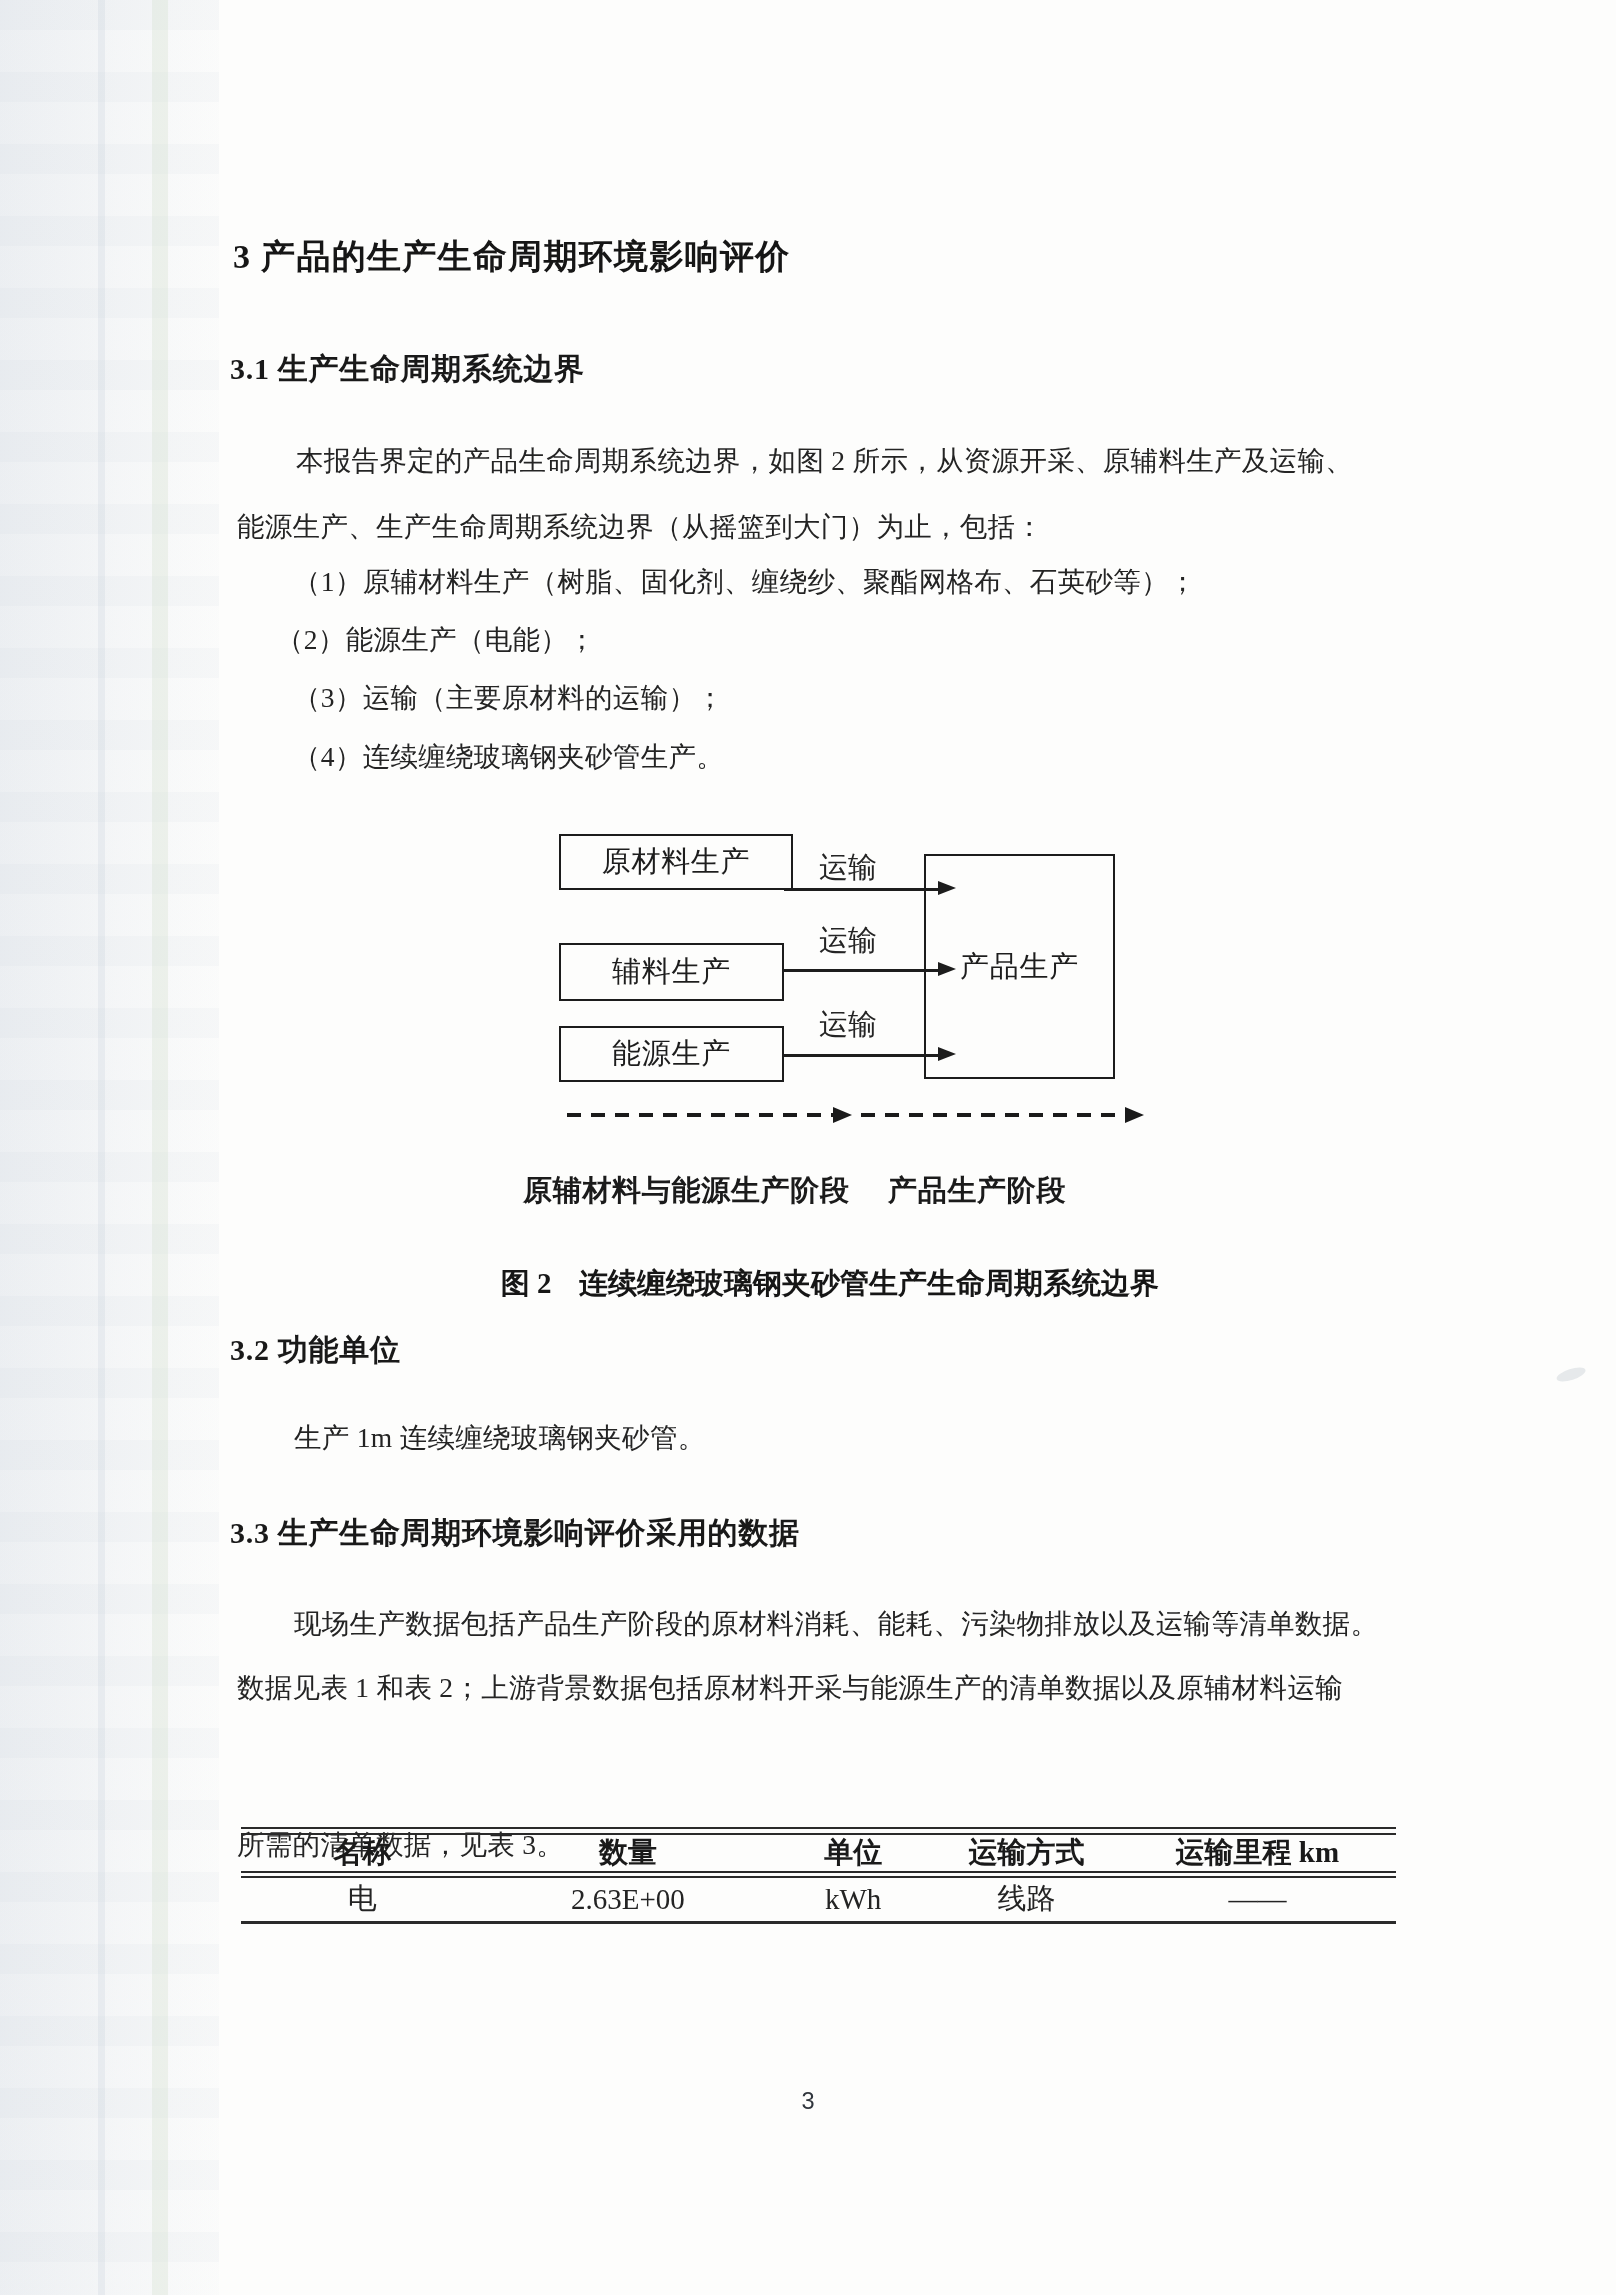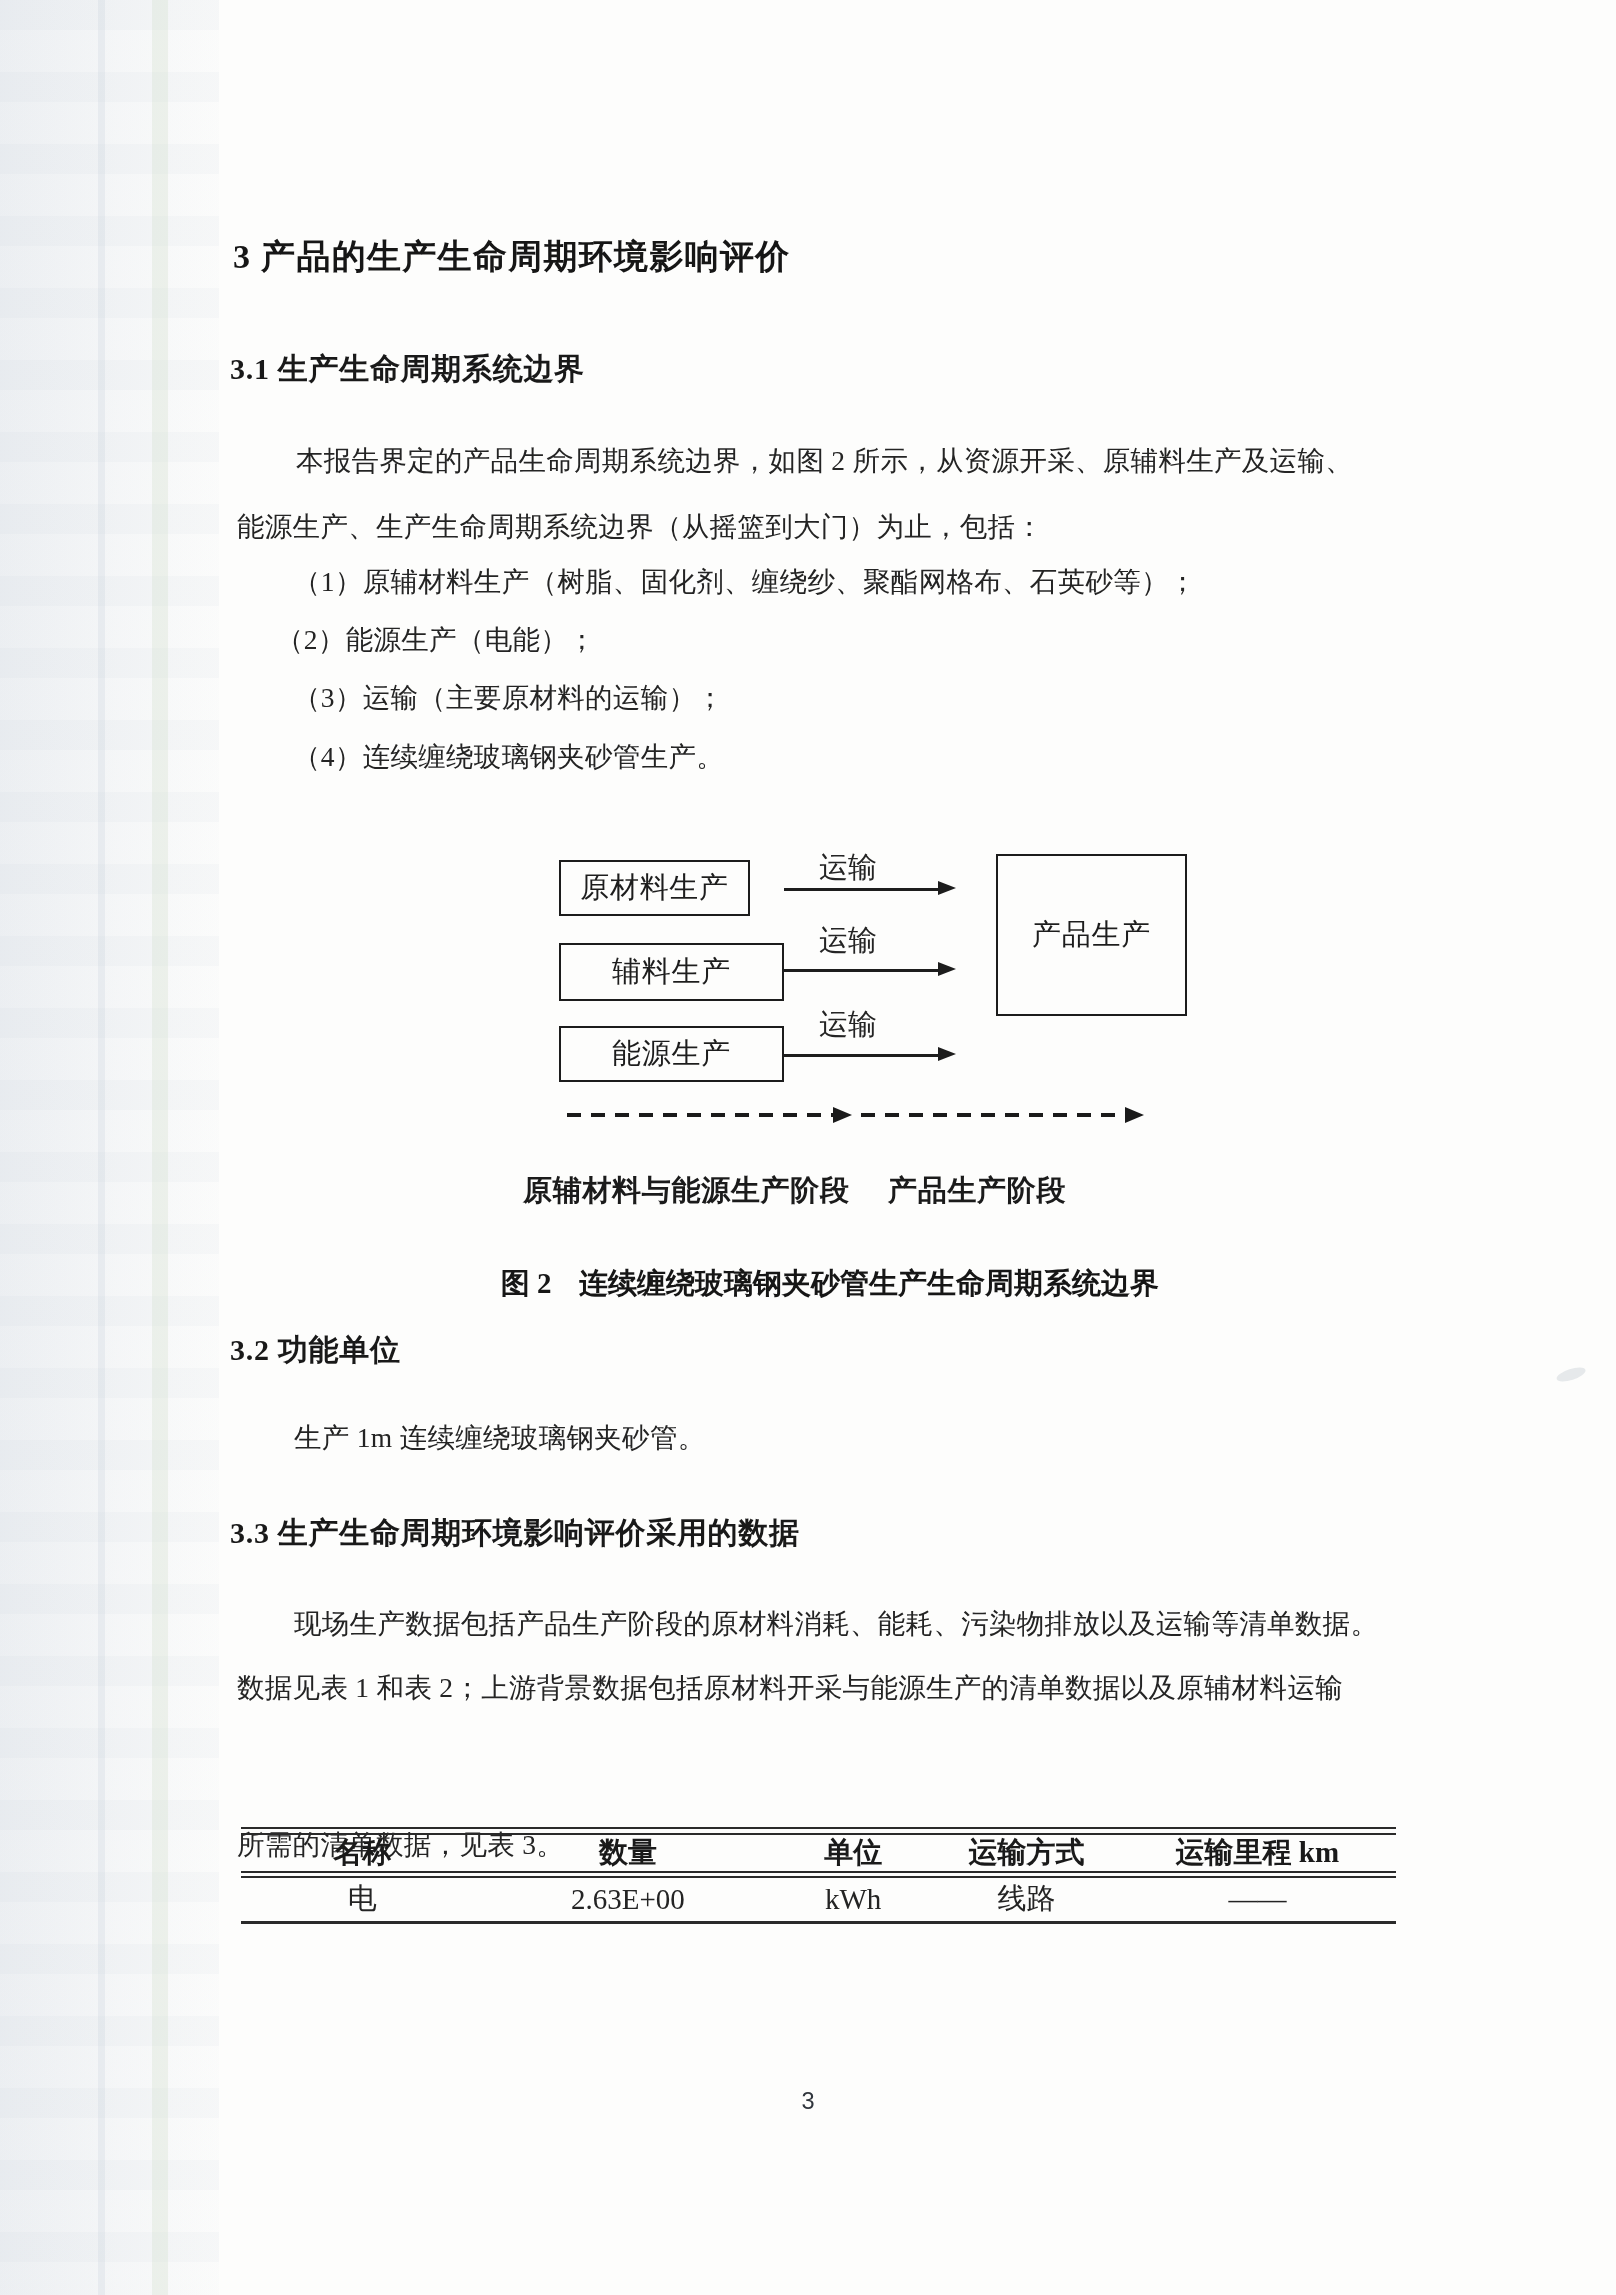--- a/index.html
+++ b/index.html
@@ -55,30 +55,30 @@
 
   <div class="abs txt body-t" style="left:296px;top:446px;">本报告界定的产品生命周期系统边界，如图 2 所示，从资源开采、原辅料生产及运输、</div>
   <div class="abs txt body-t" style="left:237px;top:512px;">能源生产、生产生命周期系统边界（从摇篮到大门）为止，包括：</div>
 
   <div class="abs txt body-t" style="left:293px;top:567px;">（1）原辅材料生产（树脂、固化剂、缠绕纱、聚酯网格布、石英砂等）；</div>
   <div class="abs txt body-t" style="left:276px;top:625px;">（2）能源生产（电能）；</div>
   <div class="abs txt body-t" style="left:293px;top:683px;">（3）运输（主要原材料的运输）；</div>
   <div class="abs txt body-t" style="left:293px;top:742px;">（4）连续缠绕玻璃钢夹砂管生产。</div>
 
   <div class="abs" style="left:0;top:0;width:0;height:0;">
-    <div class="abs fig-box" style="left:559px;top:860px;width:191px;height:56px;">
+    <div class="abs fig-box" style="left:559px;top:834px;width:234px;height:56px;">
       <span>原材料生产</span>
     </div>
     <div class="abs fig-box" style="left:559px;top:943px;width:225px;height:58px;">
       <span>辅料生产</span>
     </div>
     <div class="abs fig-box" style="left:559px;top:1026px;width:225px;height:56px;">
       <span>能源生产</span>
     </div>
-    <div class="abs fig-box" style="left:996px;top:854px;width:191px;height:162px;">
+    <div class="abs fig-box" style="left:924px;top:854px;width:191px;height:225px;">
       <span>产品生产</span>
     </div>
 
     <div class="abs arrow-line" style="left:784px;top:888px;width:154px;"></div>
     <div class="abs arrow-head" style="left:938px;top:881px;"></div>
     <div class="abs arrow-line" style="left:784px;top:969px;width:154px;"></div>
     <div class="abs arrow-head" style="left:938px;top:962px;"></div>
     <div class="abs arrow-line" style="left:784px;top:1054px;width:154px;"></div>
     <div class="abs arrow-head" style="left:938px;top:1047px;"></div>
 

